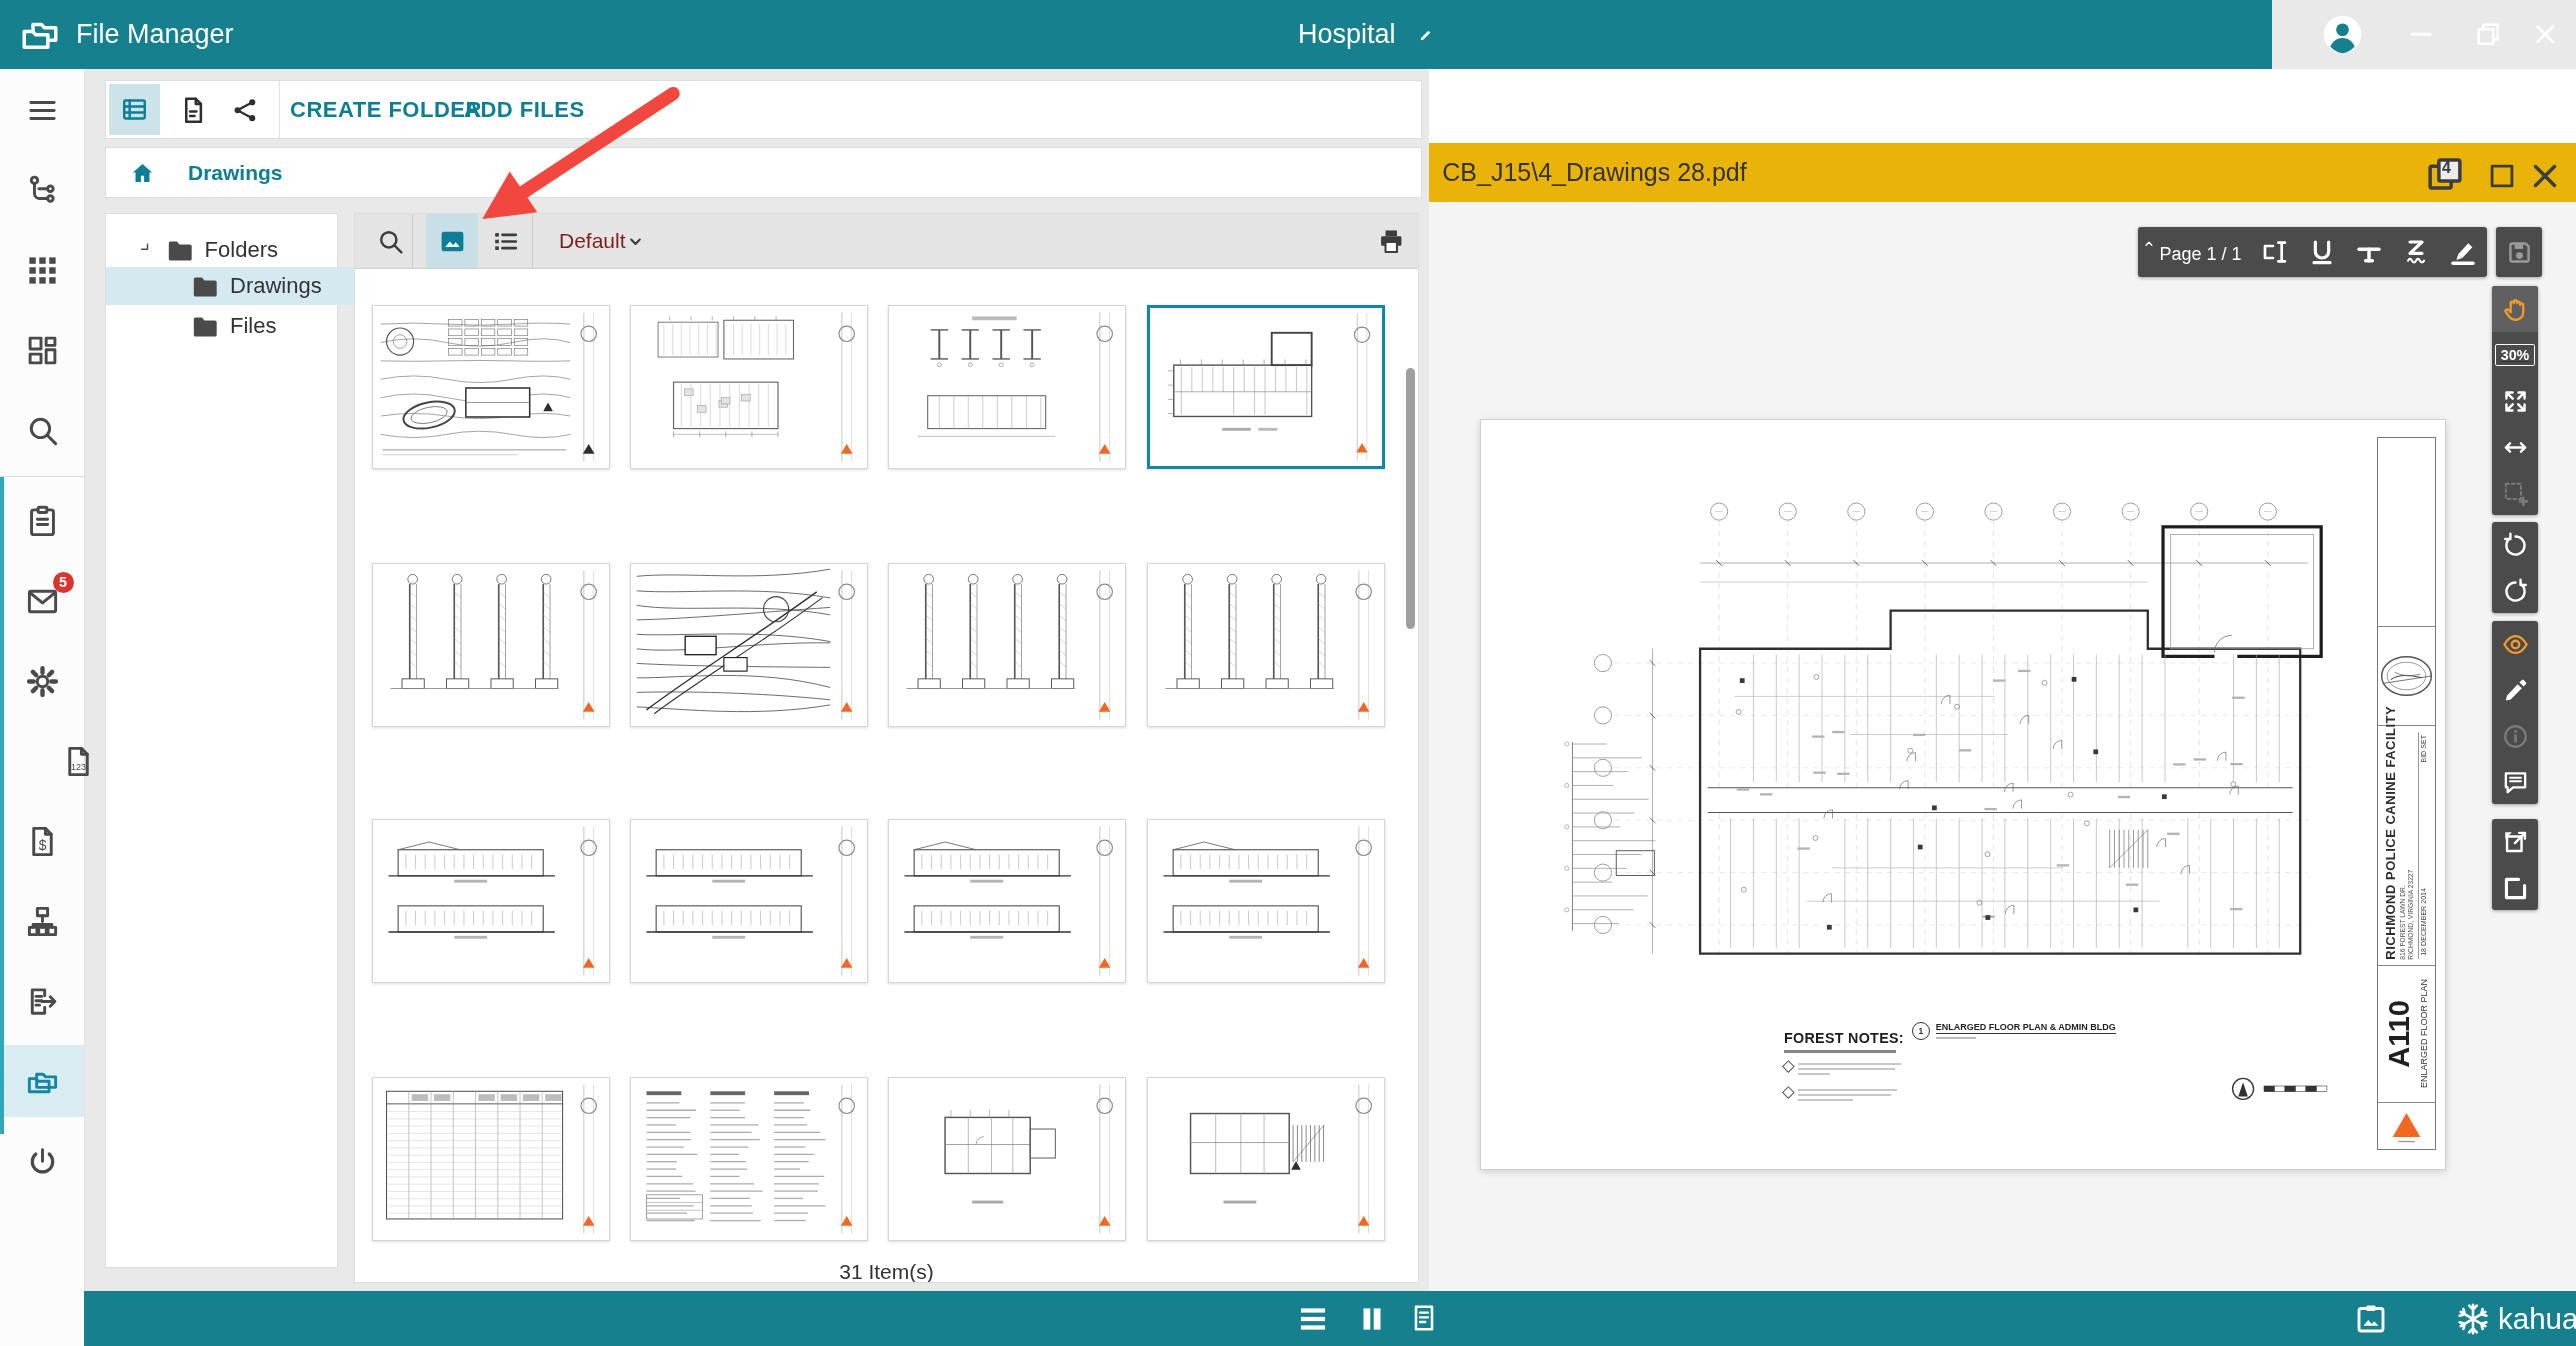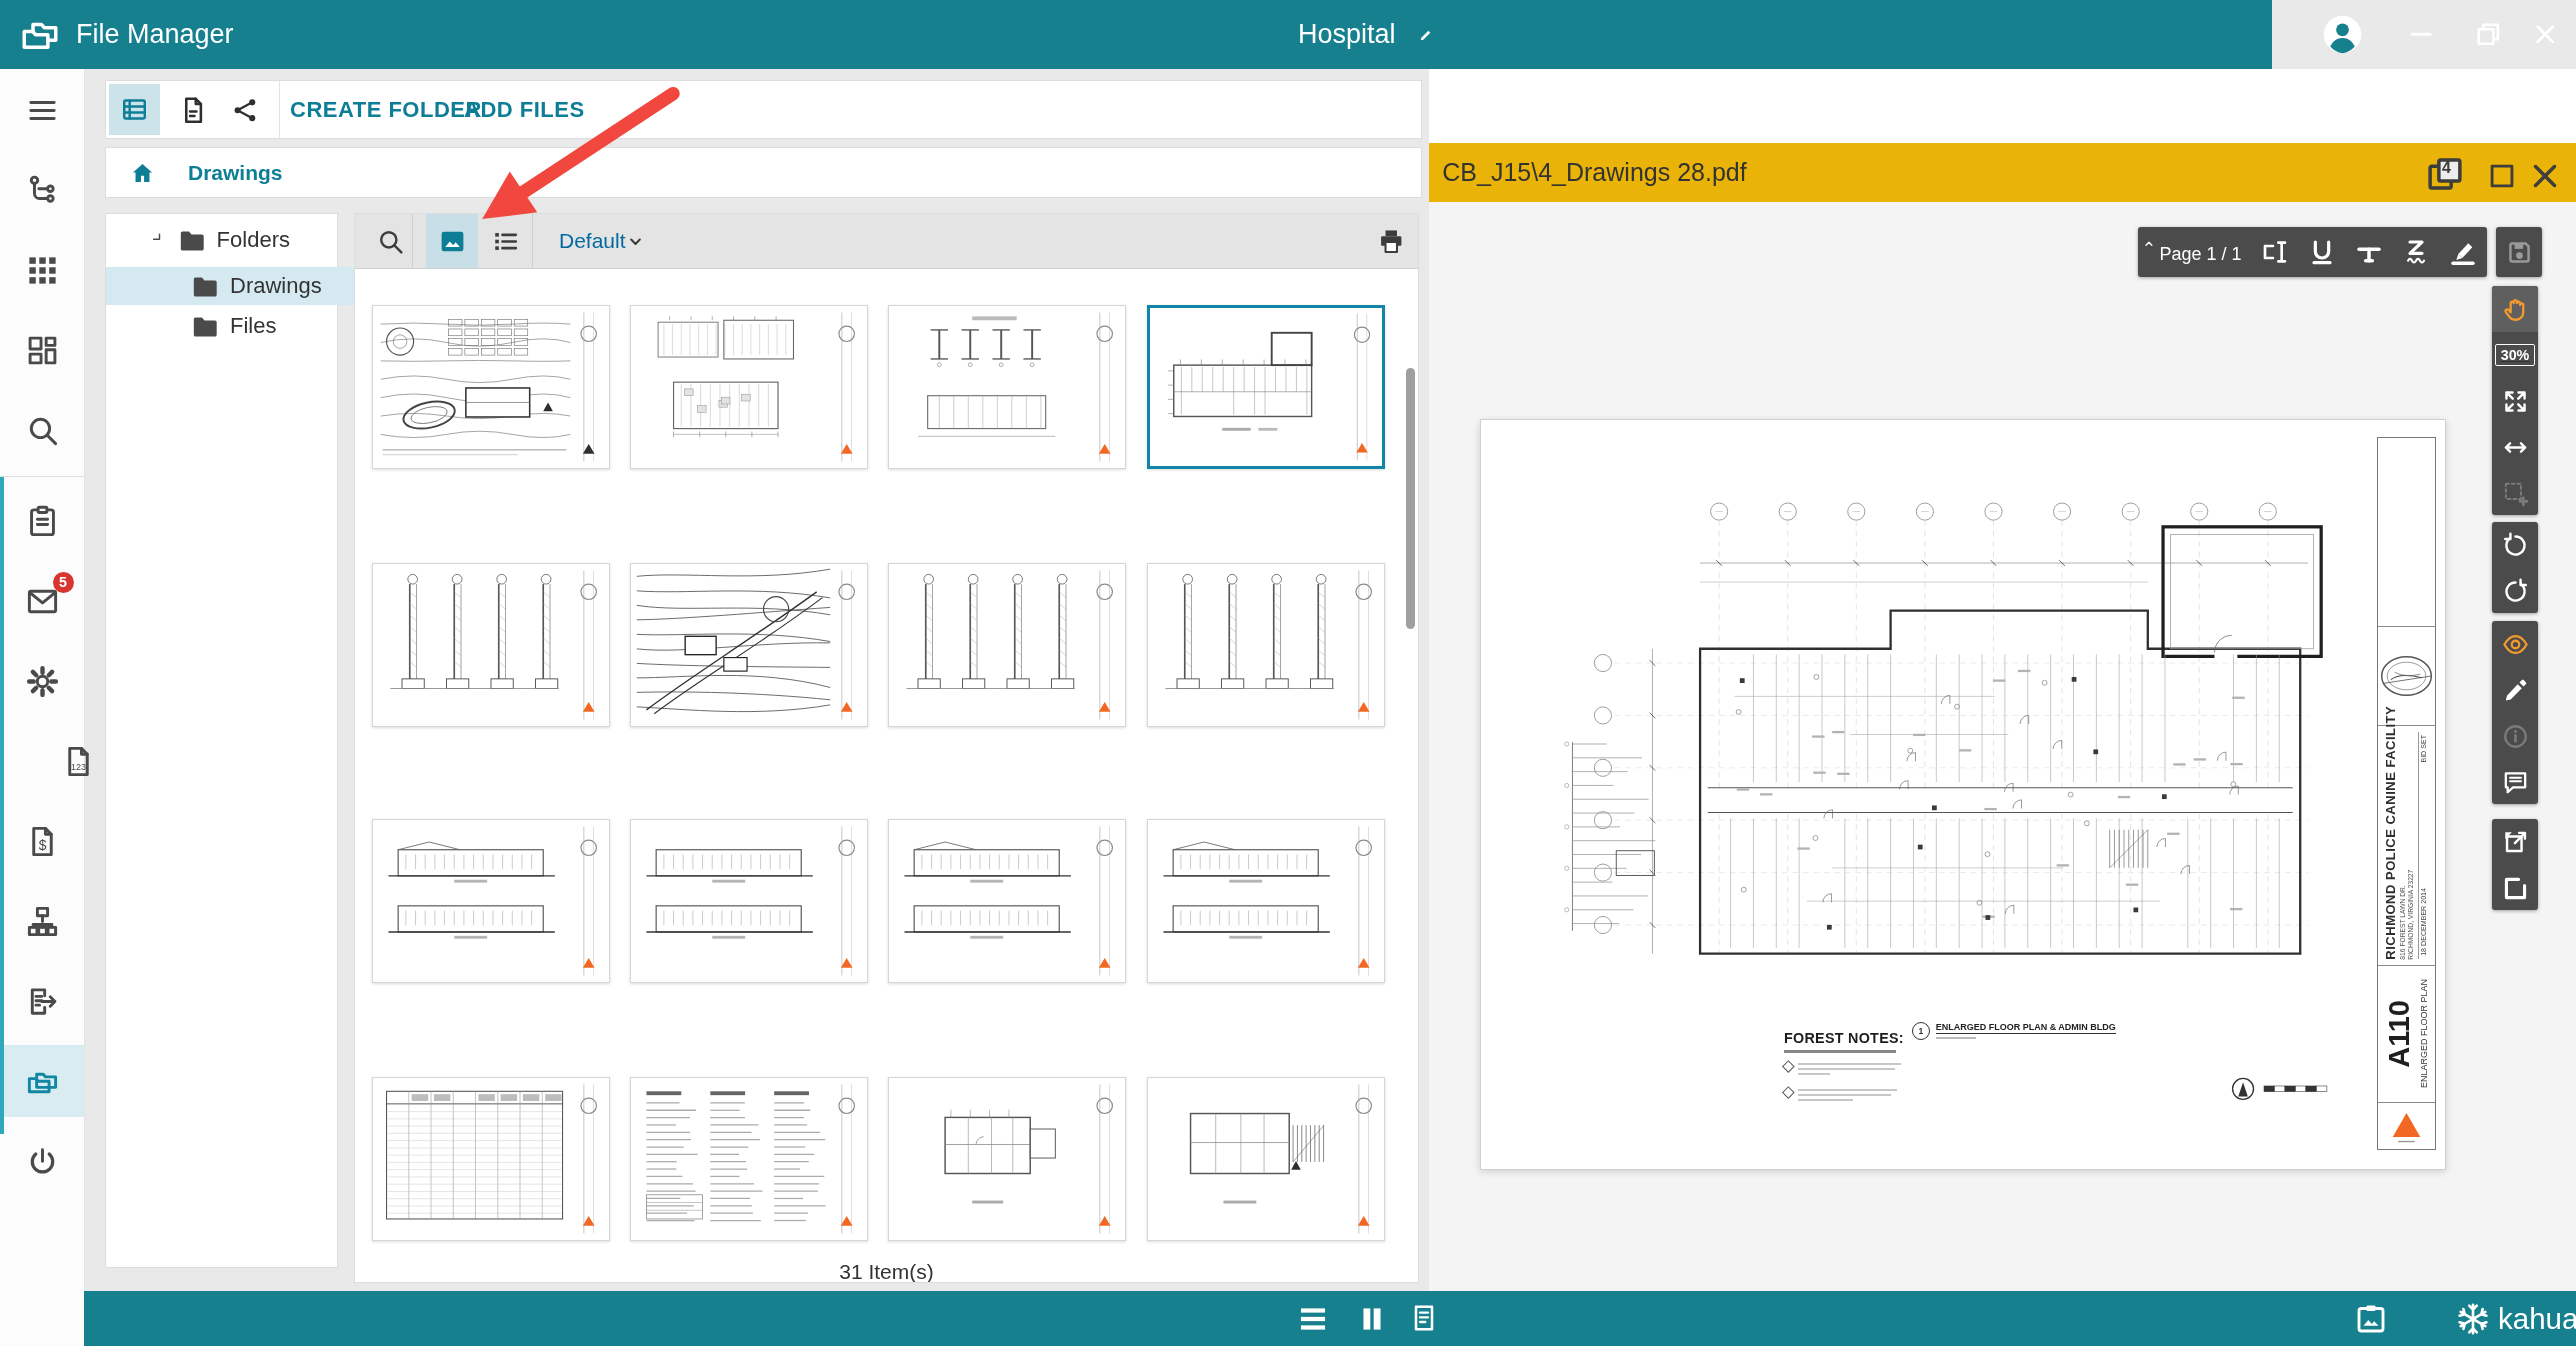--- a/index.html
+++ b/index.html
@@ -51,21 +51,21 @@
   .tree-row .icon{width:30.5px;height:30.5px;color:#4a4a4a;margin-right:9.5px;flex:0 0 auto;}
   .tw{display:inline-block;}
 
   
   #browser-card{left:354px;top:213px;width:1065px;height:1070px;overflow:hidden;}
   #thumb-toolbar{position:absolute;left:0;top:0;width:100%;height:54px;background:#E4E4E4;border-bottom:1px solid #d0d0d0;}
   #thumb-toolbar .icon{color:#3d3d3d;}
   .tt-divider{position:absolute;top:0;width:1px;height:54px;background:#cfcfcf;}
   .view-toggle{position:absolute;top:0;height:54px;width:52px;display:flex;align-items:center;justify-content:center;}
   .view-toggle.selected{background:#C8DFE8;}
-  .sort-label{position:absolute;left:204px;top:0;height:54px;line-height:54px;font-size:21px;color:#0369a1;}
+  .sort-label{position:absolute;left:204px;top:0;height:54px;line-height:54px;font-size:21px;color:#7f1d1d;}
   .thumb{position:absolute;width:238px;height:164px;background:#fff;border:1px solid #d6d6d6;box-sizing:border-box;
          box-shadow:0 1px 2.9px rgba(0,0,0,.14);}
   .thumb.selected{border:3.8px solid #1186A8;}
   .thumb svg{width:100%;height:100%;display:block;}
   #item-count{position:absolute;left:0;top:1046px;width:100%;text-align:center;font-size:21px;color:#333;}
   #thumb-scrollbar{position:absolute;left:1051px;top:154px;width:8.6px;height:261px;background:#9f9f9f;border-radius:4.8px;}
 
   
   #preview-topstrip{left:1429px;top:69px;width:1147px;height:74px;background:#fff;position:absolute;}
   #preview-header{left:1429px;top:143px;width:1147px;height:59px;background:#eab308;position:absolute;}
@@ -351,21 +351,21 @@
   <div class="card" id="breadcrumb-card">
     <span class="icon">
         <svg viewBox="0 0 24 24" fill="none" stroke="currentColor" stroke-width="2" stroke-linecap="round" stroke-linejoin="round">
           <path d="M12 3.5 3.5 11h2.3v8.5h4.8v-5.4h2.8v5.4h4.8V11h2.3z" fill="currentColor" stroke="none"></path>
         </svg>
       </span>
     <div class="crumb">Drawings</div>
   </div>
 
   <div class="card" id="tree-card">
-    <div class="tree-row" style="top:7px;padding-left:44px;">
+    <div class="tree-row" style="top:17px;padding-left:32px;">
       <span class="icon" style="width:19px;height:19px;margin-right:7.6px;">
           <svg viewBox="0 0 24 24" fill="none" stroke="currentColor" stroke-width="2" stroke-linecap="round" stroke-linejoin="round">
             <path d="M12 4v6.5H4.5" stroke-width="1.8"></path>
           </svg>
         </span>
       <span class="icon">
           <svg viewBox="0 0 24 24" fill="none" stroke="currentColor" stroke-width="2" stroke-linecap="round" stroke-linejoin="round">
             <path d="M3 6.5c0-.8.6-1.4 1.4-1.4h5l2 2.3h8.2c.8 0 1.4.6 1.4 1.4v9.8c0 .8-.6 1.4-1.4 1.4H4.4c-.8 0-1.4-.6-1.4-1.4z" fill="currentColor" stroke="none"></path>
           </svg>
         </span>

